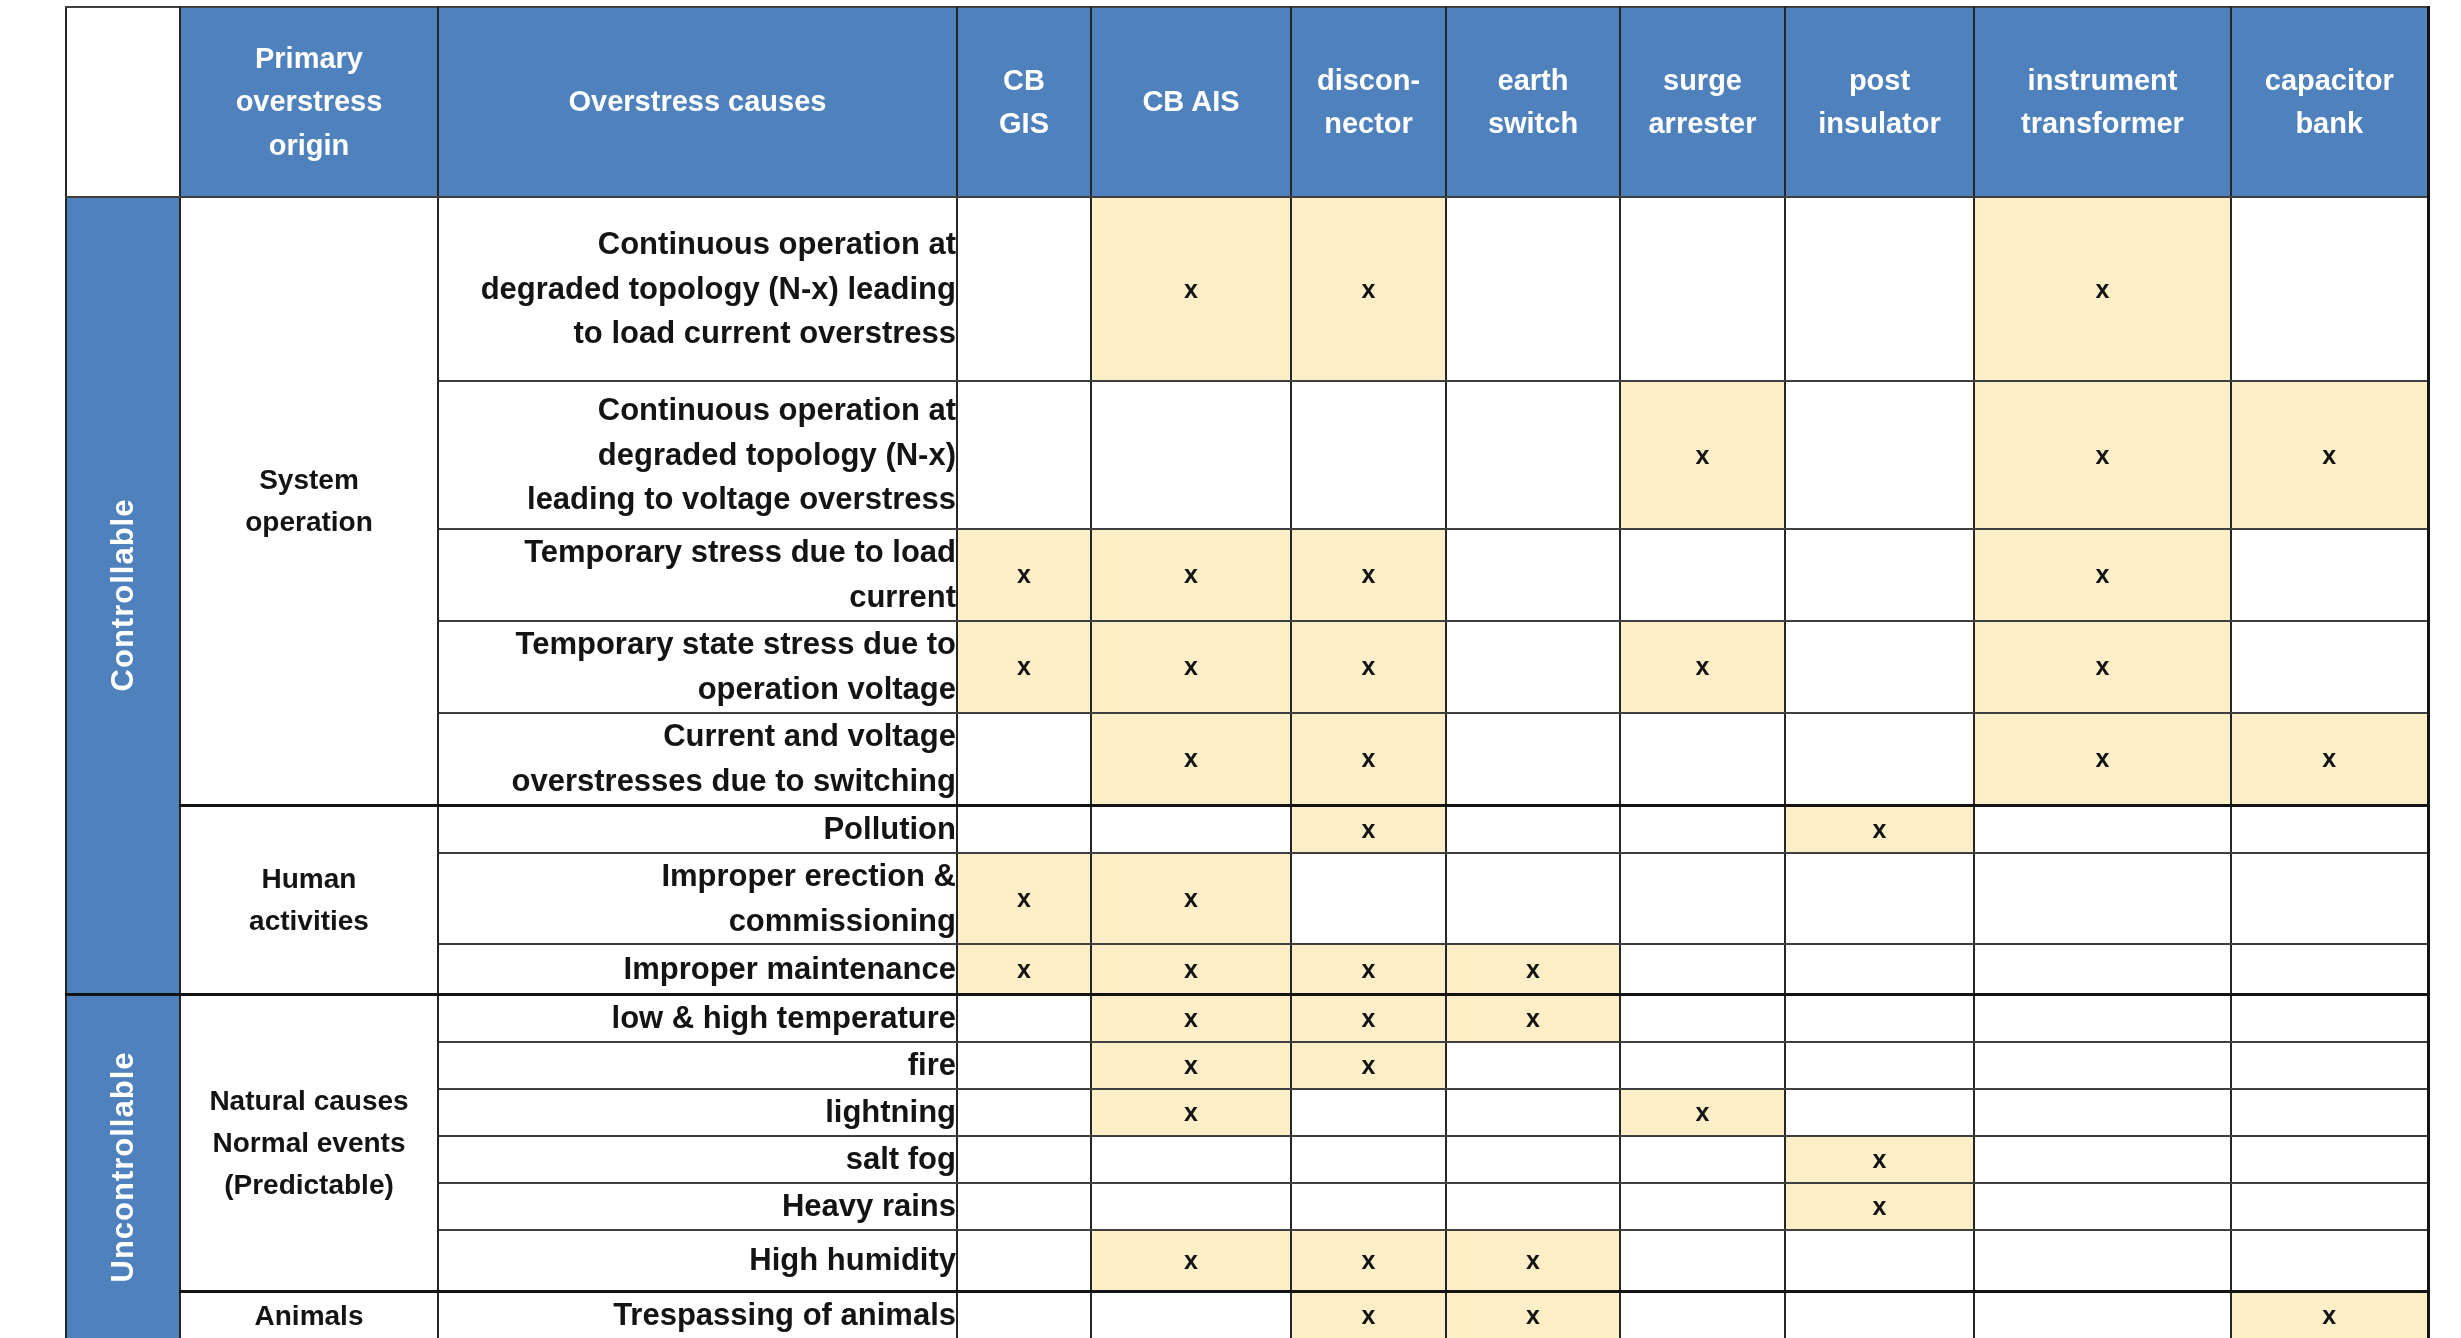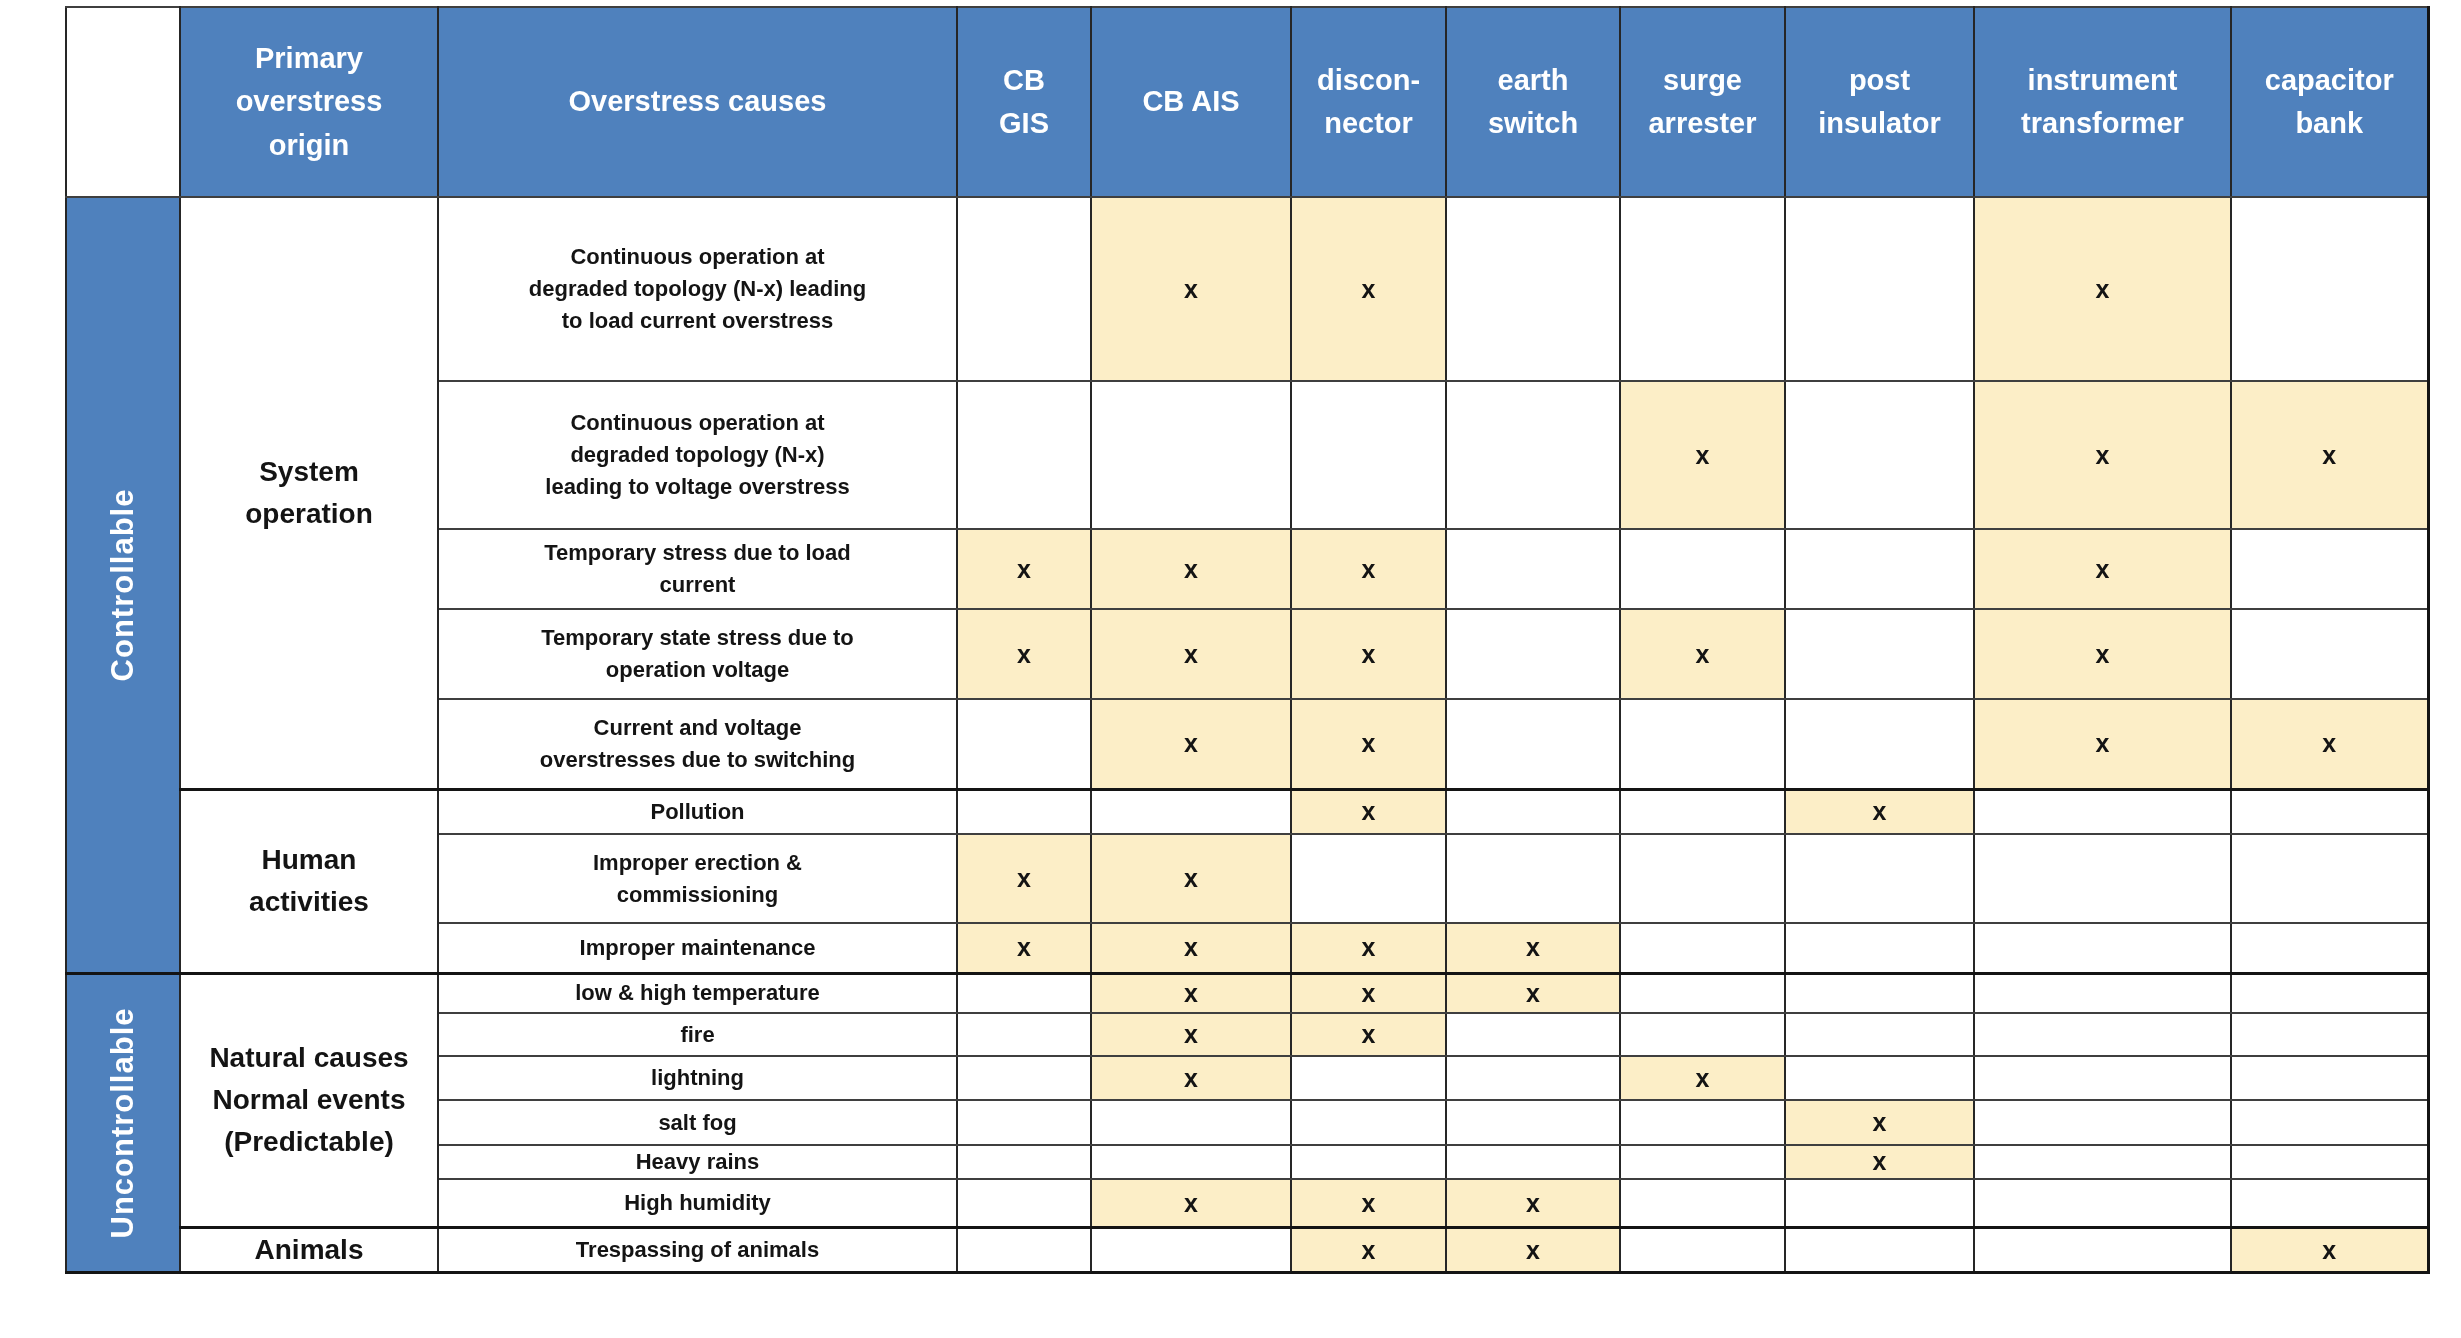--- a/index.html
+++ b/index.html
@@ -63,23 +63,23 @@
     font-weight: 700;
     font-size: 28px;
     line-height: 1.5;
     text-align: center;
     vertical-align: middle;
     white-space: pre-line;
   }
   td.cause {
     background: #ffffff;
     font-weight: 700;
-    font-size: 22px;
+    font-size: 31px;
     line-height: 1.45;
-    text-align: center;
+    text-align: right;
     vertical-align: middle;
     padding: 2px 10px;
     white-space: pre-line;
   }
   td.mark {
     background: #ffffff;
     font-weight: 700;
     font-size: 25px;
     text-align: center;
     vertical-align: middle;
@@ -291,21 +291,21 @@
           <td class="cause">Heavy rains</td>
           <td class="mark"></td>
           <td class="mark"></td>
           <td class="mark"></td>
           <td class="mark"></td>
           <td class="mark"></td>
           <td class="mark hl">x</td>
           <td class="mark"></td>
           <td class="mark last-col"></td>
         </tr>
-        <tr style="height: 49px;">
+        <tr style="height: 62px;">
           <td class="cause">High humidity</td>
           <td class="mark"></td>
           <td class="mark hl">x</td>
           <td class="mark hl">x</td>
           <td class="mark hl">x</td>
           <td class="mark"></td>
           <td class="mark"></td>
           <td class="mark"></td>
           <td class="mark last-col"></td>
         </tr>

